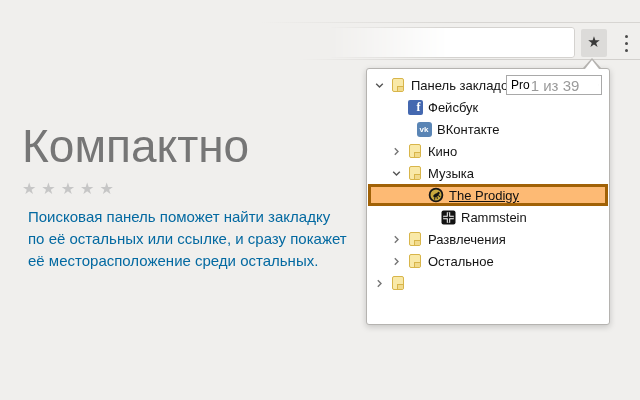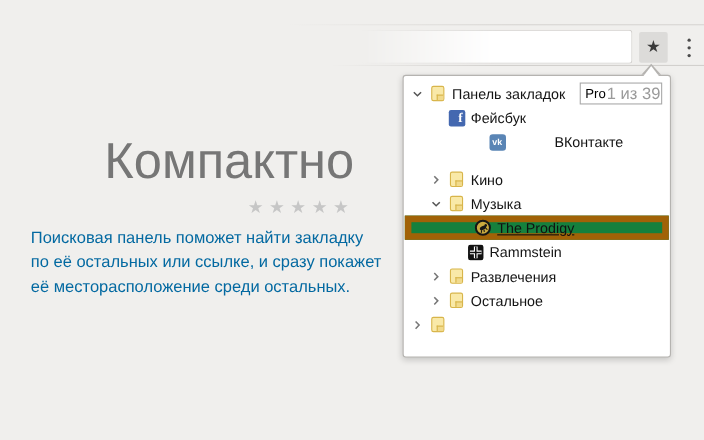--- a/index.html
+++ b/index.html
@@ -32,21 +32,21 @@
   .star-button .glyph{
     font-family:"DejaVu Sans",sans-serif;font-size:15px;color:#3a3a3a;line-height:1;
     transform:translateY(-1px);
   }
   .menu-button{
     position:absolute;left:618px;top:30px;width:16px;height:26px;
     display:flex;flex-direction:column;align-items:center;justify-content:center;gap:4px;
   }
   .menu-button i{width:3px;height:3px;border-radius:50%;background:#4b4b4b;}
   
-  .hero{position:absolute;left:22px;top:122px;width:300px;text-align:right;}
+  .hero{position:absolute;left:22px;top:122px;width:300px;text-align:left;}
   .hero-title{
     font-size:46px;color:#767676;font-weight:400;letter-spacing:0;line-height:1.05;
   }
   .hero-stars{
     margin-top:9px;font-family:"DejaVu Sans",sans-serif;
     font-size:16px;color:#c6c6c6;letter-spacing:5px;
   }
   .hero-desc{
     position:absolute;left:28px;top:206px;width:360px;text-align:left;
     font-size:15px;line-height:22px;color:#0369a1;
@@ -71,21 +71,21 @@
   }
   .tree{position:relative;padding-top:5px;}
   .row{
     height:22px;display:flex;align-items:center;
     font-size:13px;color:#141414;box-sizing:border-box;
   }
   .row .chev{width:17px;flex:0 0 17px;display:flex;align-items:center;justify-content:flex-start;padding-left:2px;box-sizing:border-box;}
   .row .icn{width:16px;flex:0 0 16px;margin-right:5px;display:flex;align-items:center;justify-content:center;}
   .row .lbl{white-space:nowrap;}
   .row.selected{
-    background:#15803d;border:6px solid #a16207;margin:0 1px;
+    background:#fdba74;border:3px solid #a16207;margin:0 1px;
   }
   .row.selected .lbl{text-decoration:underline;color:#111;}
   
   .folder-icon{
     position:relative;width:12px;height:14px;box-sizing:border-box;
     background:#f9e9a8;border:1px solid #d8b54a;border-radius:2px;
   }
   .folder-icon:after{
     content:"";position:absolute;right:0;bottom:0;width:5px;height:4px;
     background:#f1da8c;border-left:1px solid #d8b54a;border-top:1px solid #d8b54a;
@@ -101,21 +101,21 @@
     width:15px;height:15px;border-radius:3px;background:#5a85b5;color:#fff;
     font-weight:bold;font-size:8px;line-height:15px;text-align:center;display:block;
     letter-spacing:0;
   }
   .john{
     font-weight:bold;font-size:10px;color:#111;white-space:nowrap;
     font-family:"Liberation Mono",monospace;letter-spacing:-1px;
   }
   
   .panel-search{
-    position:absolute;right:7px;top:6px;width:75px;height:20px;box-sizing:border-box;
+    position:absolute;right:7px;top:6px;width:96px;height:20px;box-sizing:border-box;
     background:#fff;border:1px solid #a9a9a9;
     display:flex;align-items:center;padding:0 2px 0 4px;z-index:4;
   }
   .panel-search .query{font-size:12px;color:#000;}
   .panel-search .cursor{width:1px;height:13px;background:#000;margin-left:1px;}
   .panel-search .spacer{flex:1;}
   .panel-search .count{font-size:15px;color:#9a9a9a;margin-right:19px;white-space:nowrap;}
 </style>
 </head>
 <body style="background: rgb(240, 239, 237);">
@@ -168,28 +168,28 @@
         </span>
     <span class="lbl">Панель закладок</span>
   </div>
       <div class="row" style="padding-left: 23px;">
     <span class="chev"></span>
     <span class="icn">
           <span class="fb">f</span>
         </span>
     <span class="lbl">Фейсбук</span>
   </div>
-      <div class="row" style="padding-left: 21px; gap: 39px;">
+      <div class="row" style="padding-left: 32px;">
     <span class="chev"></span>
     <span class="icn">
           <span class="vk">vk</span>
         </span>
     <span class="lbl">ВКонтакте</span>
   </div>
-      <div class="row" style="padding-left: 23px; margin-top: 12px;">
+      <div class="row" style="padding-left: 23px;">
     <span class="chev">
           <svg width="9" height="9" viewBox="0 0 9 9">
             <polyline points="2.8,1.2 6,4.5 2.8,7.8" fill="none" stroke="#777" stroke-width="1.4"></polyline>
           </svg>
         </span>
     <span class="icn">
           <span class="folder-icon"></span>
         </span>
     <span class="lbl">Кино</span>
   </div>
@@ -213,21 +213,21 @@
               <ellipse cx="8" cy="8.2" rx="3.1" ry="1.7" fill="#151515" stroke="none"></ellipse>
               <circle cx="11.2" cy="7.4" r="1.2" fill="#151515" stroke="none"></circle>
               <line x1="6" y1="9.5" x2="4.5" y2="11.4"></line>
               <line x1="8" y1="10" x2="7.4" y2="12"></line>
               <line x1="10" y1="9.6" x2="10.8" y2="11.5"></line>
             </g>
           </svg>
         </span>
     <span class="lbl">The Prodigy</span>
   </div>
-      <div class="row" style="padding-left: 40px; text-align: right;">
+      <div class="row" style="padding-left: 56px; text-align: right;">
     <span class="chev"></span>
     <span class="icn">
           <svg width="15" height="15" viewBox="0 0 15 15">
             <rect x="0.5" y="0.5" width="14" height="14" rx="2" fill="#121212"></rect>
             <path d="M7.5 2.2 V12.8 M2.2 7.5 H12.8" stroke="#fff" stroke-width="3.4"></path>
             <path d="M7.5 2.2 V12.8 M2.2 7.5 H12.8" stroke="#121212" stroke-width="1.4"></path>
           </svg>
         </span>
     <span class="lbl">Rammstein</span>
   </div>

